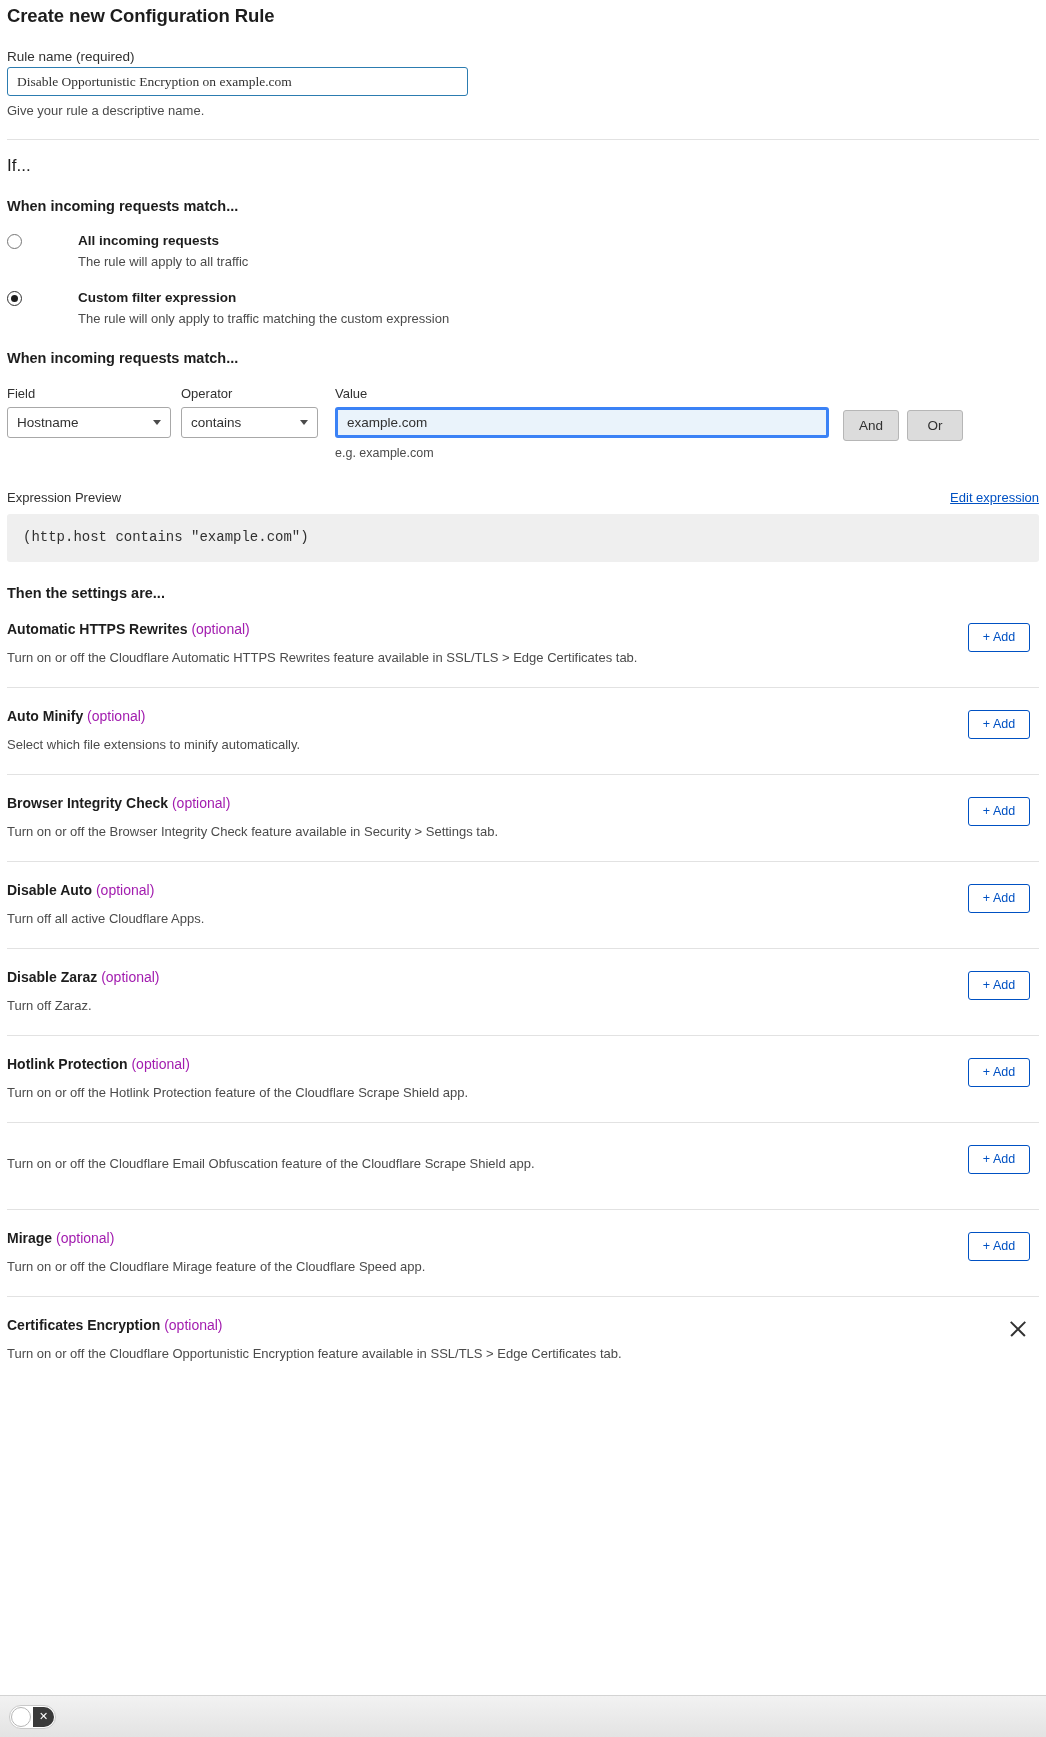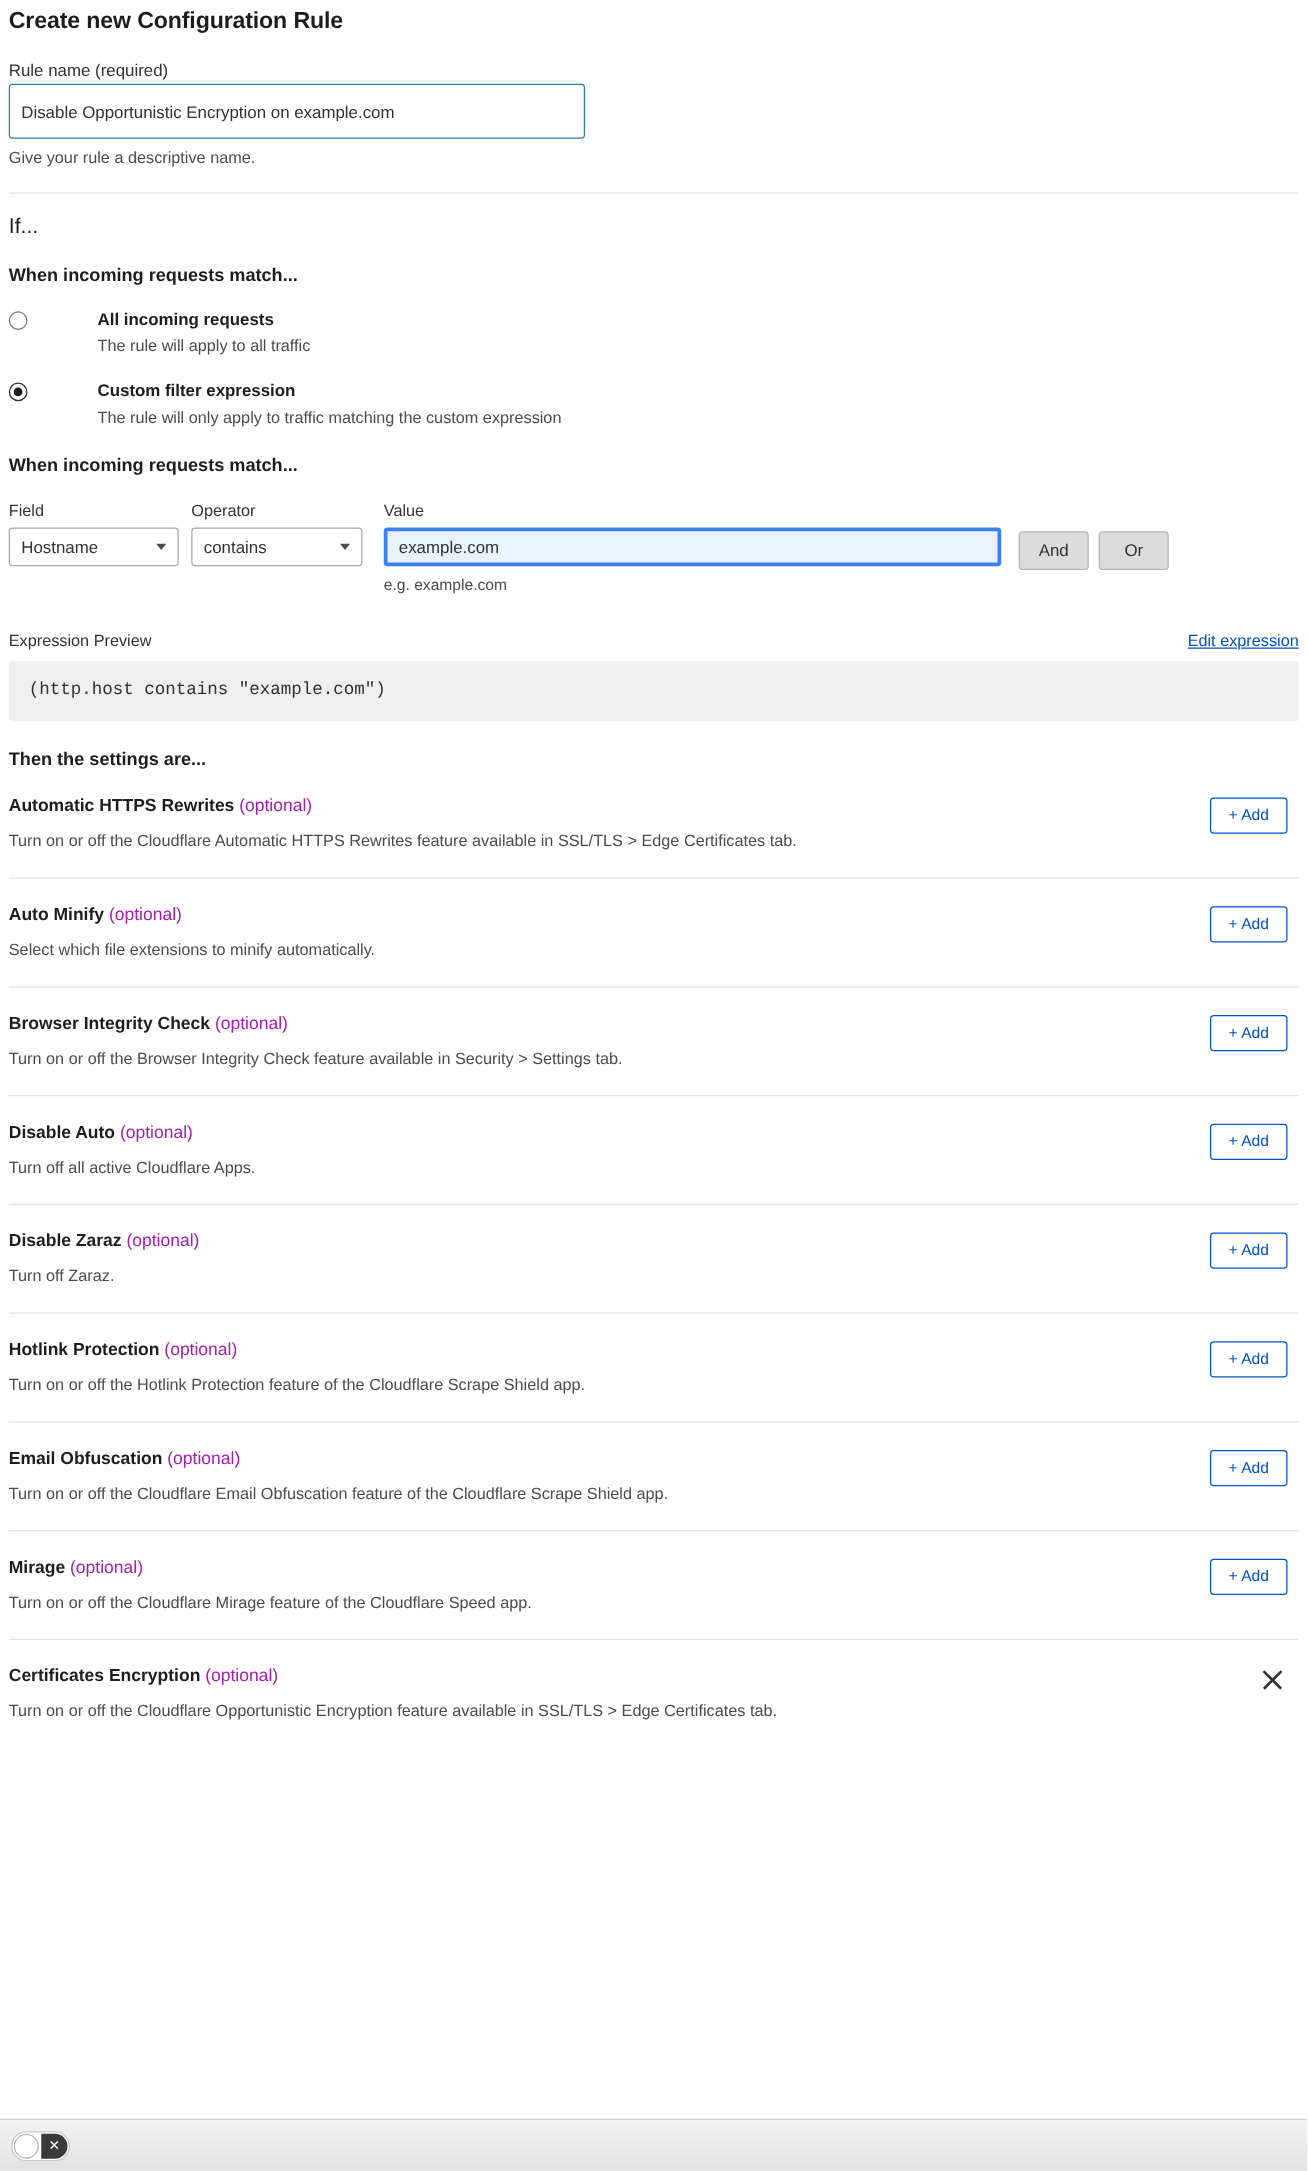--- a/index.html
+++ b/index.html
@@ -27,26 +27,26 @@
     letter-spacing: -0.1px;
   }
   .field-label {
     font-size: 13.5px;
     color: #313131;
     margin-top: 22px;
     margin-bottom: 3px;
   }
   .text-input {
     width: 461px;
-    height: 44px;
+    height: 29px;
     border: 1px solid #2c7cb0;
     border-radius: 3px;
     padding: 0 9px;
     font-size: 13.5px;
-    font-family: Liberation Sans, sans-serif;
+    font-family: Liberation Serif, serif;
     color: #313131;
     outline: none;
     background: #fff;
     display: block;
   }
   .help-text {
     font-size: 13px;
     color: #4b4b4b;
     margin-top: 7px;
   }
@@ -126,21 +126,21 @@
     border: 1px solid #a8a8a8;
     border-radius: 3px;
     background: #fff;
     font-size: 13.5px;
     color: #313131;
     display: flex;
     align-items: center;
     padding: 0 26px 0 9px;
     cursor: pointer;
   }
-  .select-field { width: 136px; }
+  .select-field { width: 164px; }
   .select-operator { width: 137px; }
   .chev {
     position: absolute;
     right: 9px;
     top: 50%;
     margin-top: -2px;
     width: 0; height: 0;
     border-left: 4.5px solid transparent;
     border-right: 4.5px solid transparent;
     border-top: 5px solid #4b4b4b;
@@ -427,24 +427,20 @@
   <div class="setting-row">
     <p class="setting-title">
       <b>Hotlink Protection</b>
       <span class="optional">(optional)</span>
     </p>
     <div class="setting-desc">Turn on or off the Hotlink Protection feature of the Cloudflare Scrape Shield app.</div>
     <button class="add-btn">+ Add</button>
   </div>
 
   <div class="setting-row">
-    <p class="setting-title">
-      <b>Email Obfuscation</b>
-      <span class="optional">(optional)</span>
-    </p>
     <div class="setting-desc">Turn on or off the Cloudflare Email Obfuscation feature of the Cloudflare Scrape Shield app.</div>
     <button class="add-btn">+ Add</button>
   </div>
 
   <div class="setting-row">
     <p class="setting-title">
       <b>Mirage</b>
       <span class="optional">(optional)</span>
     </p>
     <div class="setting-desc">Turn on or off the Cloudflare Mirage feature of the Cloudflare Speed app.</div>

